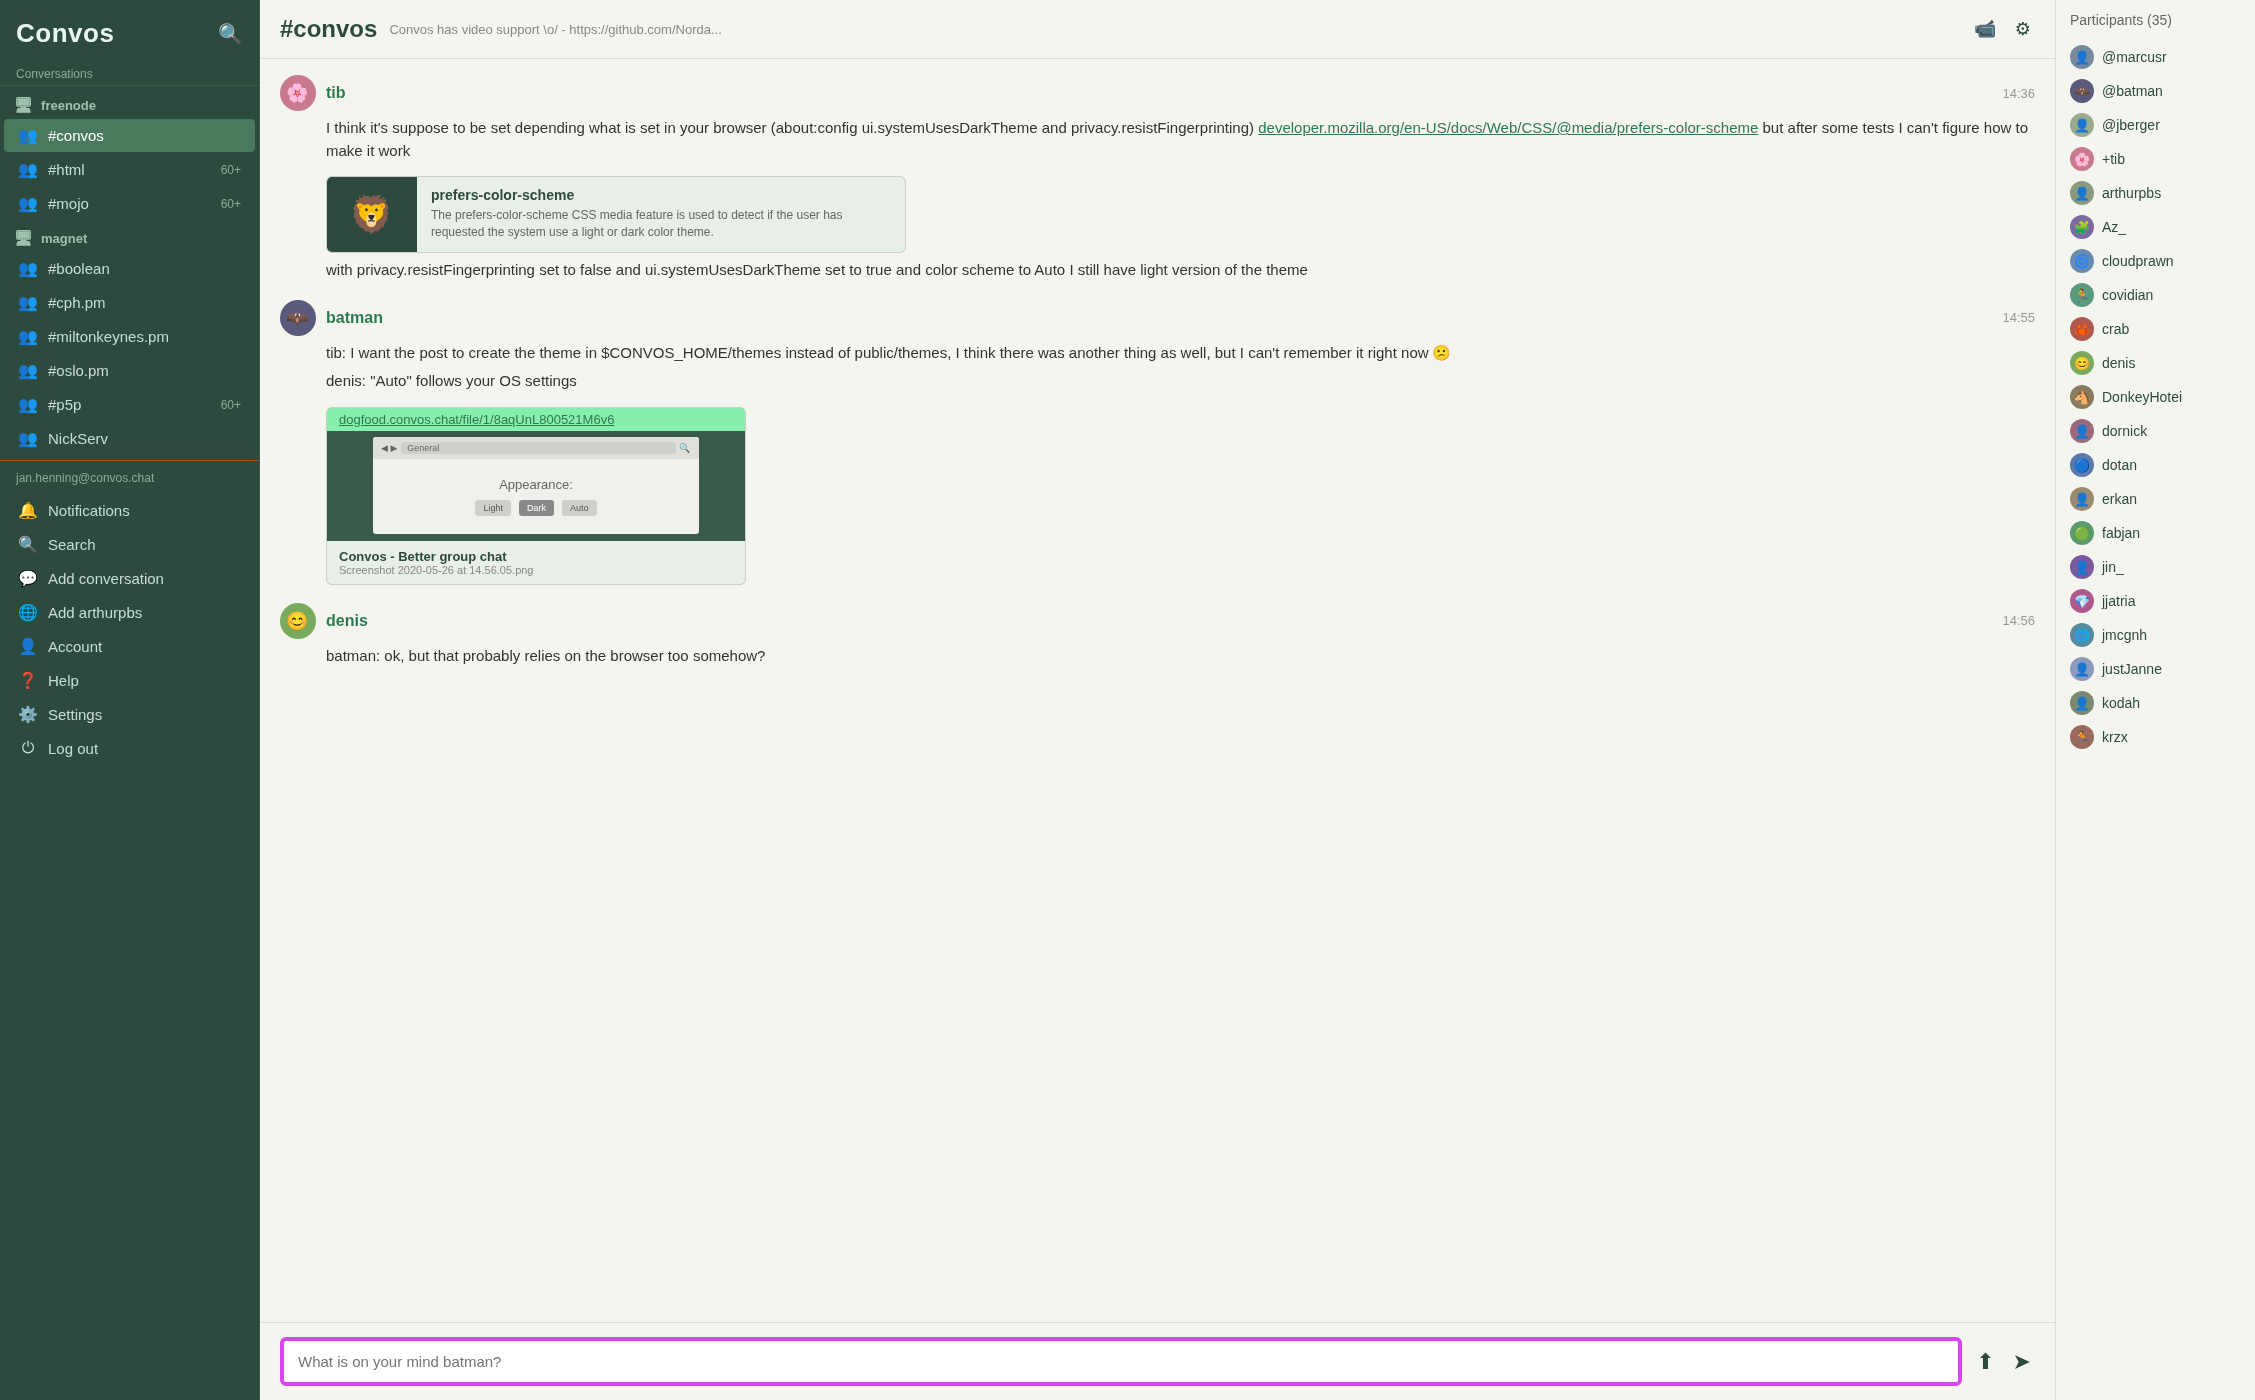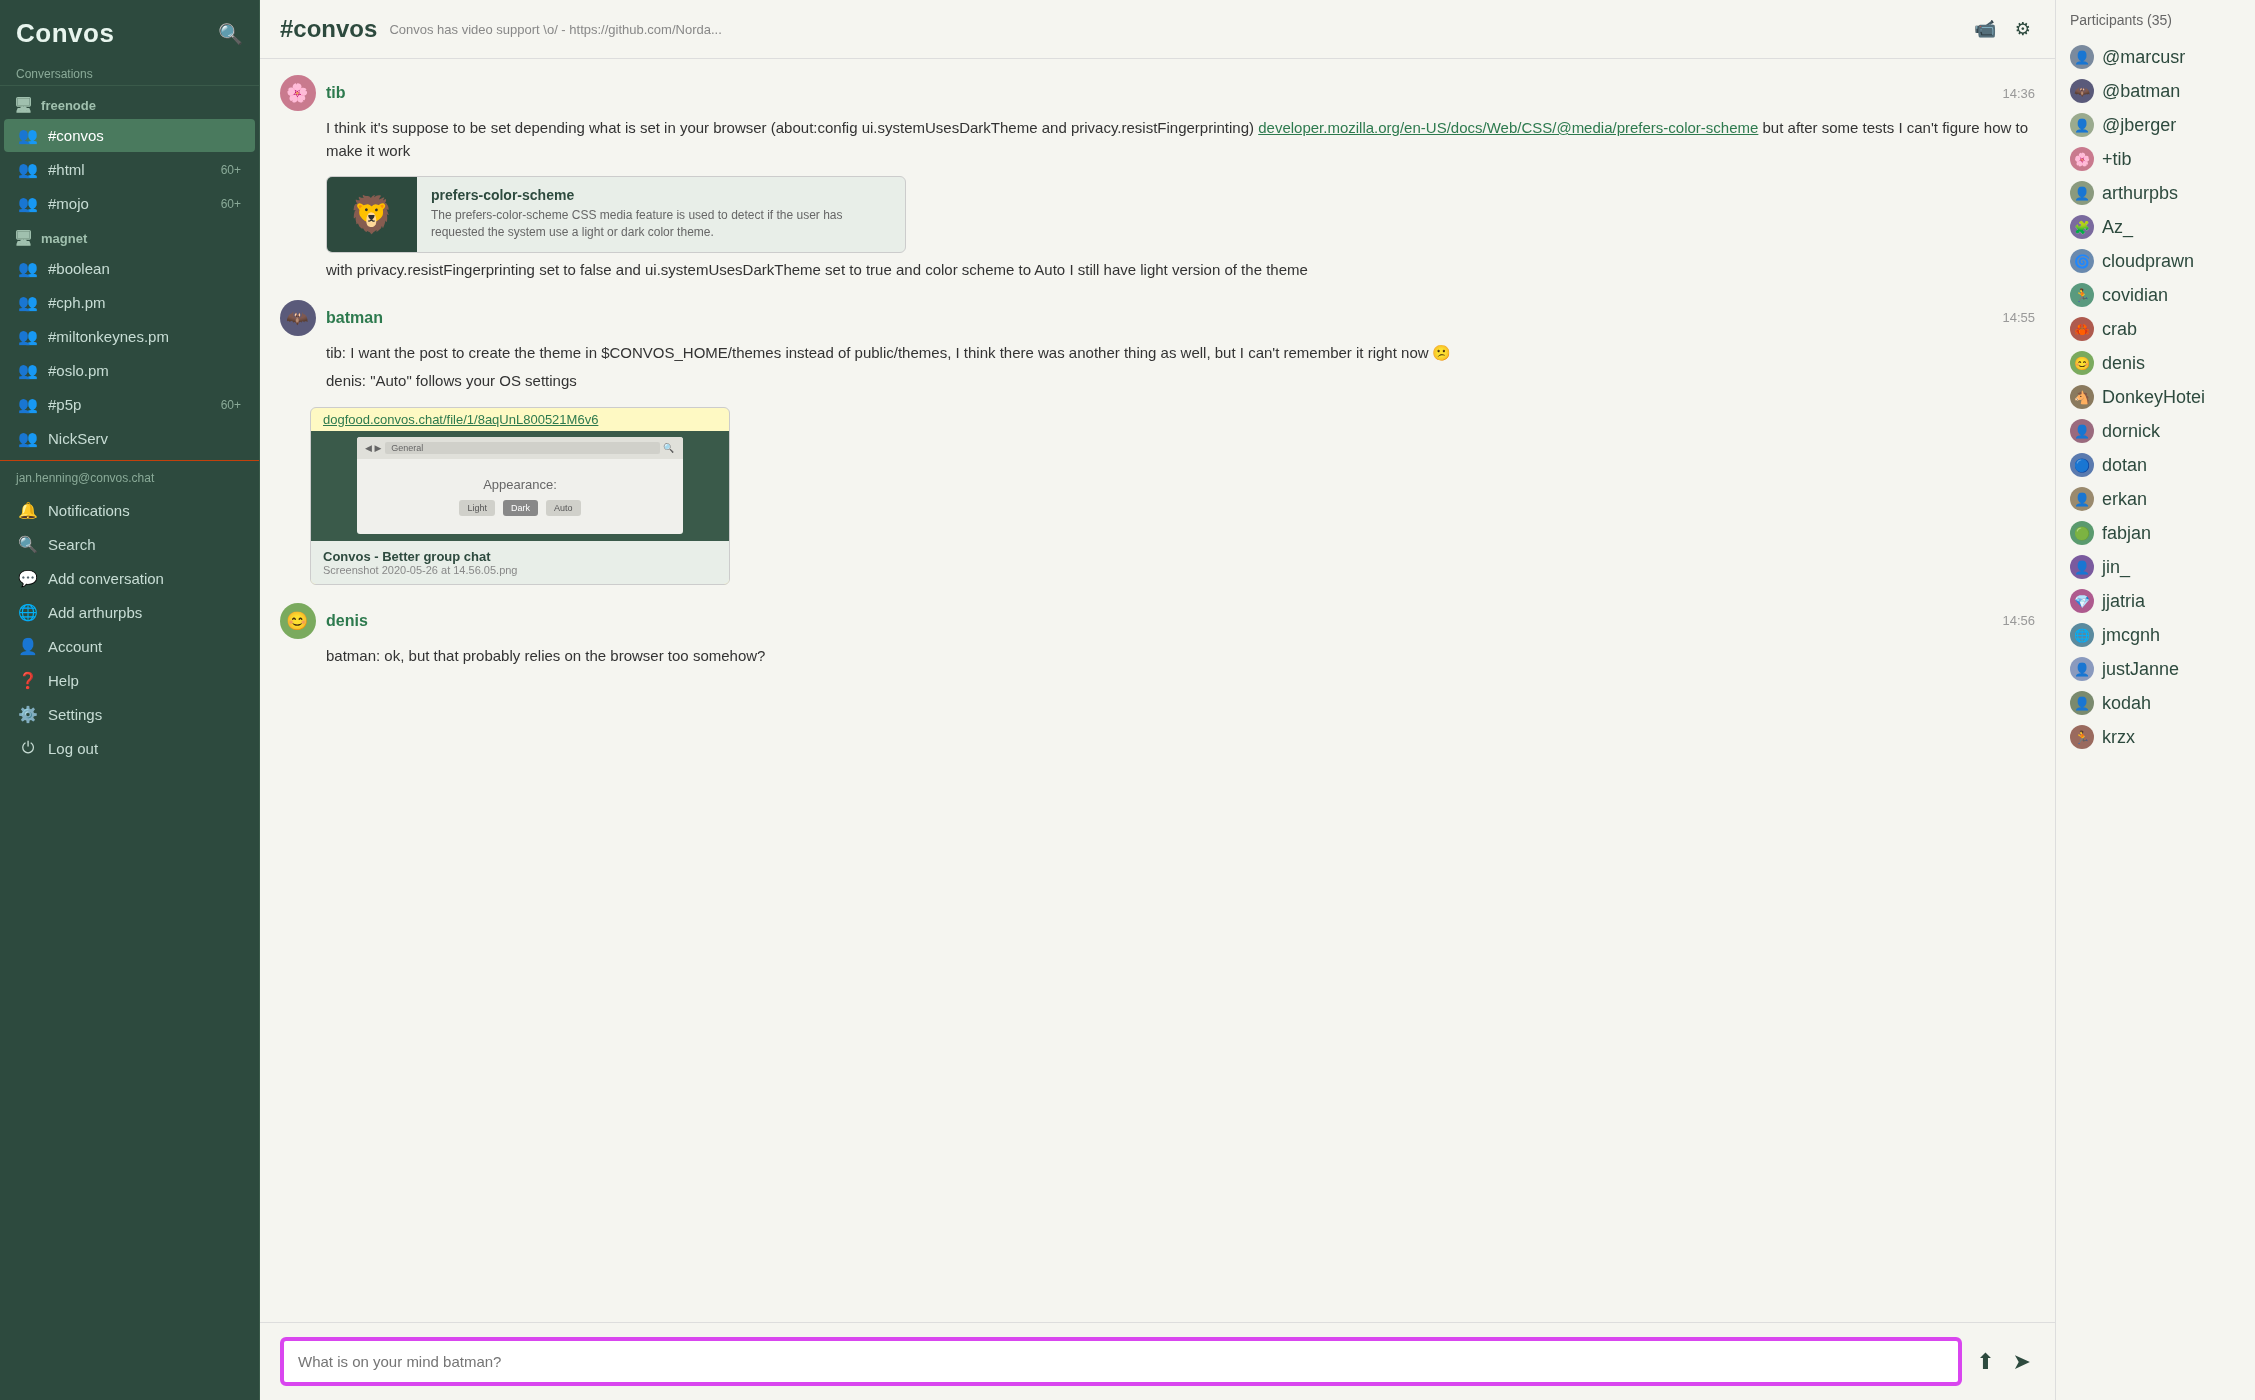--- a/index.html
+++ b/index.html
@@ -318,21 +318,21 @@
       border-radius: 50%;
       display: flex;
       align-items: center;
       justify-content: center;
       font-size: 13px;
       flex-shrink: 0;
       background: #4a7a5e;
     }
 
     .participant-name {
-      font-size: 18px;
+      font-size: 14px;
       color: #2d4a3e;
     }
 
     
     ::-webkit-scrollbar { width: 6px; }
     ::-webkit-scrollbar-track { background: transparent; }
     ::-webkit-scrollbar-thumb { background: #8aaa98; border-radius: 3px; }
   </style>
 </head>
 <body>
@@ -469,21 +469,21 @@
         <div class="msg-text">with privacy.resistFingerprinting set to false and ui.systemUsesDarkTheme set to true and color scheme to Auto I still have light version of the theme</div>
       </div>
       <div class="message-group">
     <div class="message-header">
       <div class="avatar" style="background:#5a5a7a">🦇</div>
       <span class="msg-username">batman</span>
       <span class="msg-time">14:55</span>
     </div>
   <div class="msg-text">tib: I want the post to create the theme in $CONVOS_HOME/themes instead of public/themes, I think there was another thing as well, but I can't remember it right now 😕</div>
         <div class="msg-text">denis: "Auto" follows your OS settings</div>
-    <div style="margin-left:30px; margin-top:8px; max-width:420px; border:1px solid #ccc; border-radius:6px; overflow:hidden; background:#fef9c3;">
+    <div style="margin-left:46px; margin-top:8px; max-width:420px; border:1px solid #ccc; border-radius:6px; overflow:hidden; background:#86efac;">
       <a class="msg-link" style="display:block; padding: 4px 12px; font-size:13px; color:#2d7a4e;">dogfood.convos.chat/file/1/8aqUnL800521M6v6</a>
       <div style="background:#3a5a4a; height:110px; display:flex; align-items:center; justify-content:center;">
         <div style="background:#f0f0ec; width:78%; height:88%; border-radius:3px; display:flex; flex-direction:column; overflow:hidden;">
           <div style="background:#e0e0da; height:22px; display:flex; align-items:center; padding:0 8px; font-size:9px; color:#666; gap:4px;">
             <span>◀ ▶</span>
                 <span style="flex:1; background:#d0d0ca; border-radius:2px; padding:1px 6px;">General</span>
                 <span>🔍</span>
           </div>
           <div style="flex:1; display:flex; flex-direction:column; align-items:center; justify-content:center; gap:4px; padding: 4px;">
             <div style="font-size:13px; color:#666; margin-bottom:4px;">Appearance:</div>

